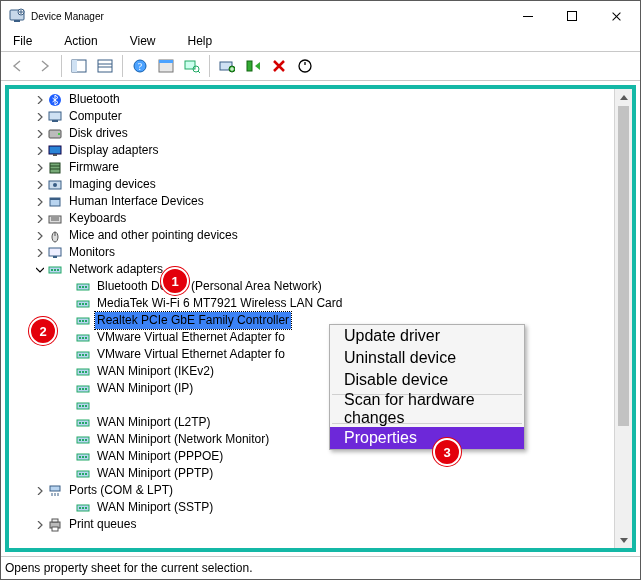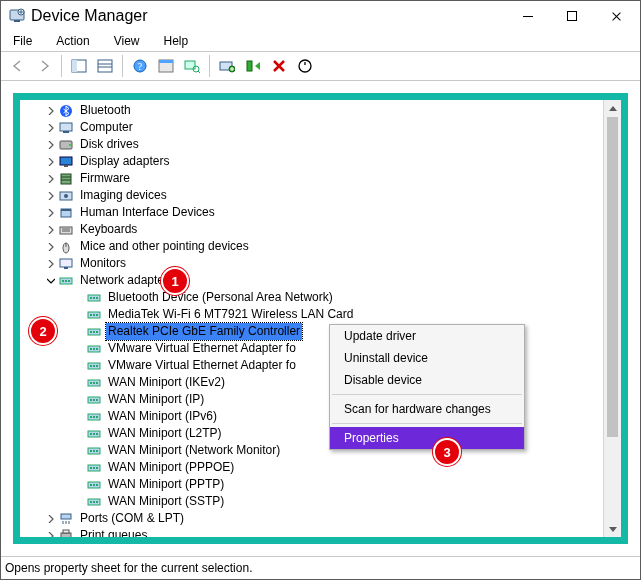--- a/index.html
+++ b/index.html
@@ -1,37 +1,37 @@
 <!DOCTYPE html>
 <html><head>
 <meta charset="utf-8">
 <style>
 html,body{margin:0;padding:0;font-family:"Segoe UI",Tahoma,sans-serif;font-size:12px;color:#000;background:#fff}
 .window{width:641px;height:580px;border:1px solid #5a5a5a;box-sizing:border-box;display:flex;flex-direction:column;position:relative;background:#fff}
 
 .titlebar{height:30px;display:flex;align-items:center;padding:0 2px 0 8px}
 .titlebar .app-icon{width:16px;height:16px;margin-right:6px;display:flex;align-items:center;justify-content:center}
-.titlebar .title{flex:1;font-size:16px}
+.titlebar .title{flex:1;font-size:10px}
 .titlebar .wbtn{width:44px;height:28px;display:flex;align-items:center;justify-content:center}
 .wmin{width:10px;height:1px;background:#000}
 .wmax{width:10px;height:10px;border:1px solid #000;box-sizing:border-box}
 .wclose{position:relative;width:11px;height:11px}
 .wclose::before,.wclose::after{content:"";position:absolute;left:5px;top:0;width:1px;height:11px;background:#000}
 .wclose::before{transform:rotate(45deg)}
 .wclose::after{transform:rotate(-45deg)}
 
-.menubar{height:20px;display:flex;align-items:center;padding:0 4px;gap:8px}
+.menubar{height:20px;display:flex;align-items:center;padding:0 4px;gap:16px}
 .menubar .mitem{padding:2px 8px;font-size:12px}
 
 .toolbar{height:28px;border-top:1px solid #c8c8c8;border-bottom:1px solid #c8c8c8;display:flex;align-items:center;padding:0 4px;gap:0}
 .tb-btn{width:24px;height:24px;display:flex;align-items:center;justify-content:center;border:1px solid transparent;margin-right:0}
 .tb-btn.disabled svg{opacity:.4}
 .tb-sep{width:1px;height:22px;background:#c8c8c8;margin:0 4px}
 
-.client{flex:1;display:flex;flex-direction:column;border:7px solid #14b8a6;margin:12px;overflow:hidden}
+.client{flex:1;display:flex;flex-direction:column;border:4px solid #14b8a6;margin:4px;overflow:hidden}
 .tree{flex:1;overflow:auto;padding:2px 0 2px 0;position:relative}
 .node{display:flex;align-items:center;height:17px;line-height:17px;white-space:nowrap}
 .arrow{width:14px;display:flex;justify-content:center;align-items:center;color:#595959}
 .dev-icon{width:16px;height:16px;margin-right:4px;display:flex;align-items:center;justify-content:center}
 .lbl{padding:0 2px}
 .lbl.sel{background:#3b82f6;outline:1px dotted #000}
 .lv1{padding-left:24px}
 .lv2{padding-left:52px}
 
 .chev{width:8px;height:8px}
@@ -39,21 +39,21 @@
 
 .sb{width:17px;background:#f0f0f0;border-left:1px solid #d4d4d4;display:flex;flex-direction:column;align-items:center;justify-content:space-between}
 .sb .sbb{width:17px;height:17px;display:flex;align-items:center;justify-content:center}
 .sb .thumb{width:11px;flex:0 0 320px;background:#c2c2c2;border-radius:0;margin-top:0}
 
 .treewrap{flex:1;display:flex;overflow:hidden}
 
 .statusbar{height:22px;border-top:1px solid #c8c8c8;display:flex;align-items:center;padding:0 4px;font-size:12px}
 
 .ctx{position:absolute;left:328px;top:323px;width:194px;background:#f5f5f5;border:1px solid #b0b0b0;box-shadow:2px 2px 4px rgba(0,0,0,.3);z-index:20}
-.ctx .ci{height:22px;display:flex;align-items:center;padding:0 14px;font-size:12px}
+.ctx .ci{height:22px;display:flex;align-items:center;padding:0 14px;font-size:16px}
 .ctx .ci.sel{background:#6d28d9;color:#fff}
 .ctx .ci.sel .blk{color:#fff}
 .ctx .csection-sep{height:1px;background:#d0d0d0;margin:3px 2px}
 .blk{font-weight:400}
 
 .badge{position:absolute;width:24px;height:24px;border-radius:50%;background:#e3000b;color:#fff;font-size:13px;font-weight:700;display:flex;align-items:center;justify-content:center;z-index:30;border:2px solid #fff;box-shadow:0 0 0 1px #e3000b}
 </style>
 </head>
 <body>
 
@@ -442,21 +442,20 @@
                 </svg></span>
             </span>
             <span class="dev-icon">
               <svg width="14" height="14">
                 <rect x="1" y="4" width="12" height="6" fill="#b8d4f0" stroke="#2a6"></rect>
                 <rect x="3" y="6" width="2" height="2" fill="#2a6"></rect>
                 <rect x="6" y="6" width="2" height="2" fill="#2a6"></rect>
                 <rect x="9" y="6" width="2" height="2" fill="#2a6"></rect>
               </svg>
             </span>
-            <span class="lbl">WAN Miniport (IPv6)</span>
           </div>
           <div class="node lv2">
             <span class="arrow">
               <span style="visibility:hidden"><svg class="chev col" viewBox="0 0 8 8">
                   <path d="M2 0l4 4-4 4" fill="none" stroke="#595959" stroke-width="1.2"></path>
                 </svg></span>
             </span>
             <span class="dev-icon">
               <svg width="14" height="14">
                 <rect x="1" y="4" width="12" height="6" fill="#b8d4f0" stroke="#2a6"></rect>
@@ -507,50 +506,50 @@
             </span>
             <span class="dev-icon">
               <svg width="14" height="14">
                 <rect x="1" y="4" width="12" height="6" fill="#b8d4f0" stroke="#2a6"></rect>
                 <rect x="3" y="6" width="2" height="2" fill="#2a6"></rect>
                 <rect x="6" y="6" width="2" height="2" fill="#2a6"></rect>
                 <rect x="9" y="6" width="2" height="2" fill="#2a6"></rect>
               </svg>
             </span>
             <span class="lbl">WAN Miniport (PPTP)</span>
-          </div>
-          <div class="node lv2">
-            <span class="arrow">
-              <span style="visibility:hidden"><svg class="chev col" viewBox="0 0 8 8">
-                  <path d="M2 0l4 4-4 4" fill="none" stroke="#595959" stroke-width="1.2"></path>
-                </svg></span>
-            </span>
-            <span class="dev-icon">
-              <svg width="14" height="14">
-                <rect x="1" y="4" width="12" height="6" fill="#b8d4f0" stroke="#2a6"></rect>
-                <rect x="3" y="6" width="2" height="2" fill="#2a6"></rect>
-                <rect x="6" y="6" width="2" height="2" fill="#2a6"></rect>
-                <rect x="9" y="6" width="2" height="2" fill="#2a6"></rect>
-              </svg>
-            </span>
-            <span class="lbl">WAN Miniport (SSTP)</span>
           </div>
           <div class="node lv1">
             <span class="arrow">
               <svg class="chev col" viewBox="0 0 8 8">
                 <path d="M2 0l4 4-4 4" fill="none" stroke="#595959" stroke-width="1.2"></path>
               </svg>
             </span>
             <span class="dev-icon">
               <svg width="14" height="14">
                 <rect x="2" y="2" width="10" height="5" fill="#b8d4f0" stroke="#3a5e85"></rect>
                 <path d="M4 9v3M7 9v3M10 9v3" stroke="#3a5e85"></path>
               </svg>
             </span>
             <span class="lbl">Ports (COM &amp; LPT)</span>
+          </div>
+          <div class="node lv2">
+            <span class="arrow">
+              <span style="visibility:hidden"><svg class="chev col" viewBox="0 0 8 8">
+                  <path d="M2 0l4 4-4 4" fill="none" stroke="#595959" stroke-width="1.2"></path>
+                </svg></span>
+            </span>
+            <span class="dev-icon">
+              <svg width="14" height="14">
+                <rect x="1" y="4" width="12" height="6" fill="#b8d4f0" stroke="#2a6"></rect>
+                <rect x="3" y="6" width="2" height="2" fill="#2a6"></rect>
+                <rect x="6" y="6" width="2" height="2" fill="#2a6"></rect>
+                <rect x="9" y="6" width="2" height="2" fill="#2a6"></rect>
+              </svg>
+            </span>
+            <span class="lbl">WAN Miniport (SSTP)</span>
           </div>
           <div class="node lv1">
             <span class="arrow">
               <svg class="chev col" viewBox="0 0 8 8">
                 <path d="M2 0l4 4-4 4" fill="none" stroke="#595959" stroke-width="1.2"></path>
               </svg>
             </span>
             <span class="dev-icon">
               <svg width="14" height="14">
                 <rect x="2" y="4" width="10" height="6" fill="#bbb" stroke="#555"></rect>

